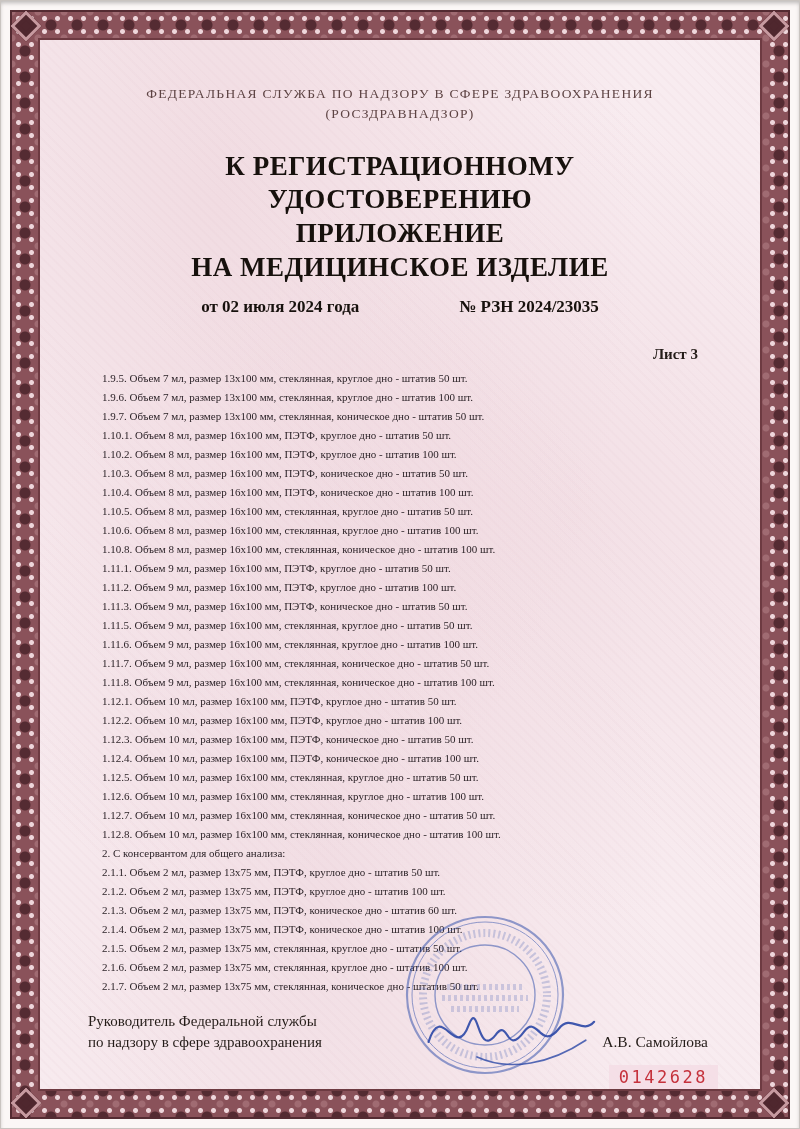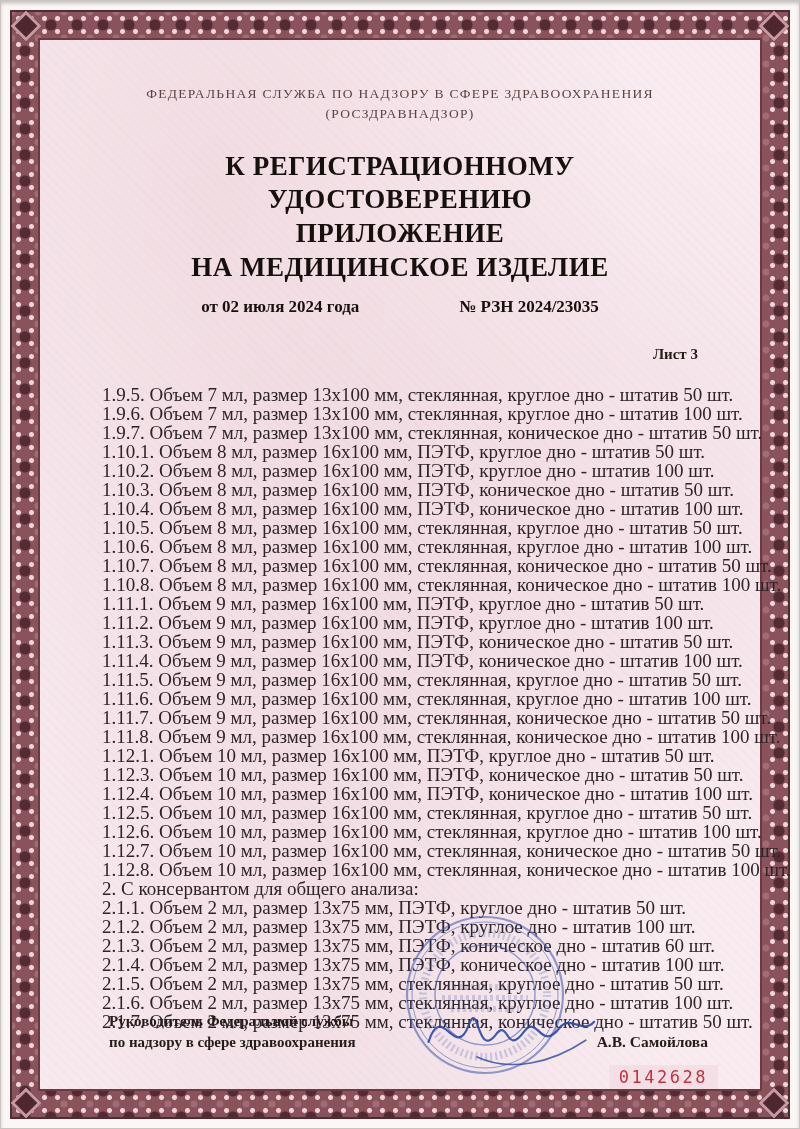--- a/index.html
+++ b/index.html
@@ -42,27 +42,27 @@
       radial-gradient(ellipse at 75% 45%, rgba(231,196,206,.30), rgba(231,196,206,0) 50%),
       radial-gradient(ellipse at 40% 80%, rgba(226,188,199,.30), rgba(226,188,199,0) 55%),
       repeating-linear-gradient(45deg, rgba(203,152,167,.05) 0 2px, rgba(0,0,0,0) 2px 7px);
   }
 
   .agency { text-align:center; color:#5d4343; font-size:13.5px; letter-spacing:1.3px; line-height:1.5; }
   .doc-title { text-align:center; color:#17110d; font-weight:bold; font-size:27px; line-height:1.25; letter-spacing:.5px; margin-top:25px; }
   .date-row { display:flex; justify-content:center; gap:100px; font-weight:bold; font-size:17px; margin-top:12px; color:#17110d; }
   .sheet { text-align:right; font-weight:bold; font-size:15px; margin-top:29px; padding-right:12px; color:#241c18; }
 
-  .items { margin-top:22px; padding-left:12px; font-size:19px; line-height:19px; color:#2d2429; }
+  .items { margin-top:6px; padding-left:12px; font-size:11px; line-height:19px; color:#2d2429; }
   .item-line { white-space:nowrap; }
 
   .footer {
-    position:absolute; left:69px; right:52px; bottom:36px;
+    position:absolute; left:48px; right:52px; bottom:36px;
     display:flex; justify-content:space-between; align-items:flex-end;
-    font-weight:bold; color:#241c18;
+    font-weight:normal; color:#241c18;
   }
   .signer-title { font-size:15px; line-height:1.4; }
   .signer-name { font-size:15.5px; padding-bottom:2px; }
 
   .serial {
     position:absolute; right:42px; bottom:0;
     font-family:"DejaVu Sans Mono",monospace;
     font-size:17px; letter-spacing:2.5px; color:#c5323c;
     background:rgba(244,222,229,.9); padding:2px 10px;
   }
@@ -104,31 +104,30 @@
     <div class="items">
         <div class="item-line">1.9.5. Объем 7 мл, размер 13х100 мм, стеклянная, круглое дно - штатив 50 шт.</div>
         <div class="item-line">1.9.6. Объем 7 мл, размер 13х100 мм, стеклянная, круглое дно - штатив 100 шт.</div>
         <div class="item-line">1.9.7. Объем 7 мл, размер 13х100 мм, стеклянная, коническое дно - штатив 50 шт.</div>
         <div class="item-line">1.10.1. Объем 8 мл, размер 16х100 мм, ПЭТФ, круглое дно - штатив 50 шт.</div>
         <div class="item-line">1.10.2. Объем 8 мл, размер 16х100 мм, ПЭТФ, круглое дно - штатив 100 шт.</div>
         <div class="item-line">1.10.3. Объем 8 мл, размер 16х100 мм, ПЭТФ, коническое дно - штатив 50 шт.</div>
         <div class="item-line">1.10.4. Объем 8 мл, размер 16х100 мм, ПЭТФ, коническое дно - штатив 100 шт.</div>
         <div class="item-line">1.10.5. Объем 8 мл, размер 16х100 мм, стеклянная, круглое дно - штатив 50 шт.</div>
         <div class="item-line">1.10.6. Объем 8 мл, размер 16х100 мм, стеклянная, круглое дно - штатив 100 шт.</div>
-        <div class="item-line">1.10.7. Объем 8 мл, размер 16х100 мм, стеклянная, коническое дно - штатив 50 шт.</div>
         <div class="item-line">1.10.8. Объем 8 мл, размер 16х100 мм, стеклянная, коническое дно - штатив 100 шт.</div>
         <div class="item-line">1.11.1. Объем 9 мл, размер 16х100 мм, ПЭТФ, круглое дно - штатив 50 шт.</div>
         <div class="item-line">1.11.2. Объем 9 мл, размер 16х100 мм, ПЭТФ, круглое дно - штатив 100 шт.</div>
         <div class="item-line">1.11.3. Объем 9 мл, размер 16х100 мм, ПЭТФ, коническое дно - штатив 50 шт.</div>
-        <div class="item-line">1.11.4. Объем 9 мл, размер 16х100 мм, ПЭТФ, коническое дно - штатив 100 шт.</div>
         <div class="item-line">1.11.5. Объем 9 мл, размер 16х100 мм, стеклянная, круглое дно - штатив 50 шт.</div>
         <div class="item-line">1.11.6. Объем 9 мл, размер 16х100 мм, стеклянная, круглое дно - штатив 100 шт.</div>
         <div class="item-line">1.11.7. Объем 9 мл, размер 16х100 мм, стеклянная, коническое дно - штатив 50 шт.</div>
         <div class="item-line">1.11.8. Объем 9 мл, размер 16х100 мм, стеклянная, коническое дно - штатив 100 шт.</div>
         <div class="item-line">1.12.1. Объем 10 мл, размер 16х100 мм, ПЭТФ, круглое дно - штатив 50 шт.</div>
+        <div class="item-line">1.12.2. Объем 10 мл, размер 16х100 мм, ПЭТФ, круглое дно - штатив 100 шт.</div>
         <div class="item-line">1.12.3. Объем 10 мл, размер 16х100 мм, ПЭТФ, коническое дно - штатив 50 шт.</div>
         <div class="item-line">1.12.4. Объем 10 мл, размер 16х100 мм, ПЭТФ, коническое дно - штатив 100 шт.</div>
         <div class="item-line">1.12.5. Объем 10 мл, размер 16х100 мм, стеклянная, круглое дно - штатив 50 шт.</div>
         <div class="item-line">1.12.6. Объем 10 мл, размер 16х100 мм, стеклянная, круглое дно - штатив 100 шт.</div>
         <div class="item-line">1.12.7. Объем 10 мл, размер 16х100 мм, стеклянная, коническое дно - штатив 50 шт.</div>
         <div class="item-line">1.12.8. Объем 10 мл, размер 16х100 мм, стеклянная, коническое дно - штатив 100 шт.</div>
         <div class="item-line">2. С консервантом для общего анализа:</div>
         <div class="item-line">2.1.1. Объем 2 мл, размер 13х75 мм, ПЭТФ, круглое дно - штатив 50 шт.</div>
         <div class="item-line">2.1.2. Объем 2 мл, размер 13х75 мм, ПЭТФ, круглое дно - штатив 100 шт.</div>
         <div class="item-line">2.1.3. Объем 2 мл, размер 13х75 мм, ПЭТФ, коническое дно - штатив 60 шт.</div>

